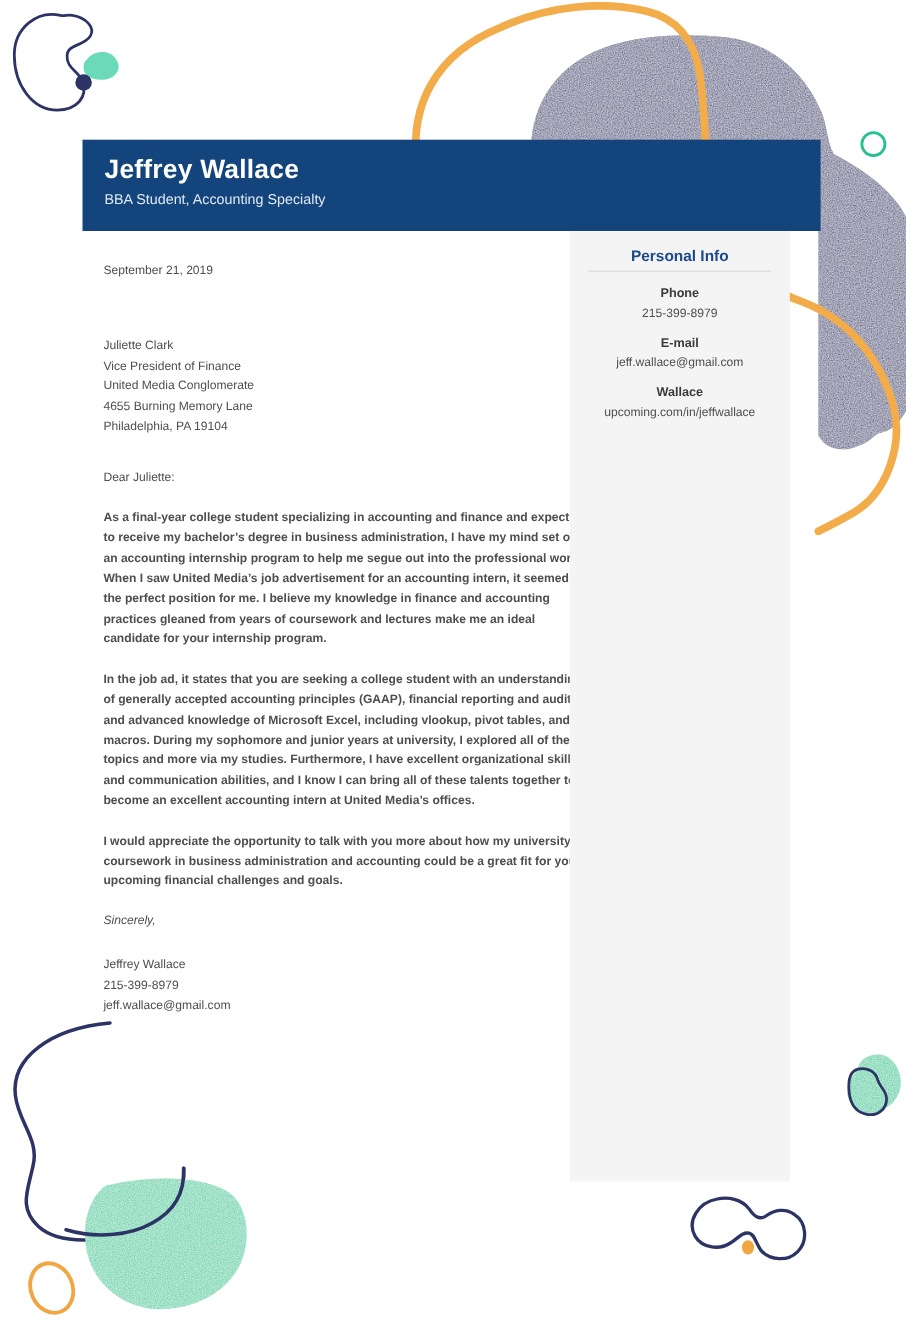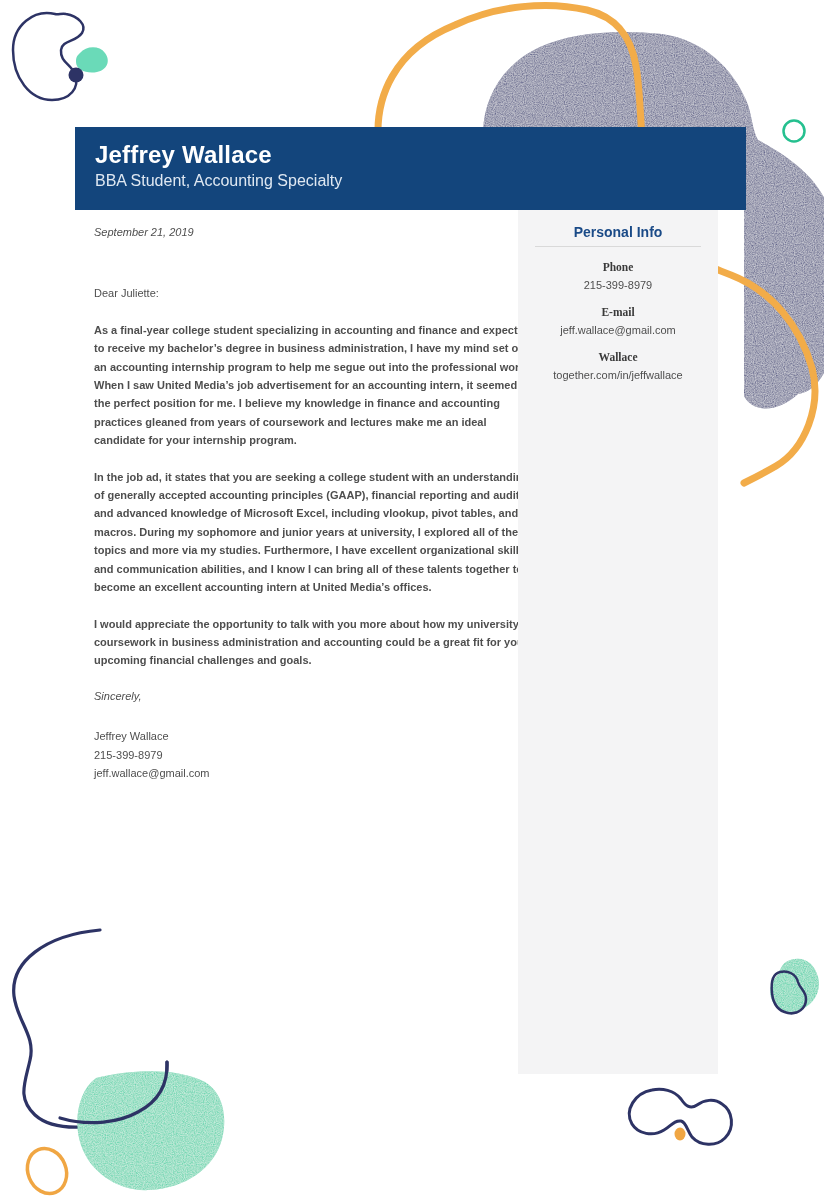--- a/index.html
+++ b/index.html
@@ -9,32 +9,32 @@
     --yellow:#f2ac49; --yellow-deep:#f0a643; --body-text:#4e4e4e;
     --label-text:#3a3a3a; --subtitle-text:#dfe8f2; --divider:#d9d9d9;
   }
   html,body{margin:0;padding:0;}
   body{width:824px;height:1200px;position:relative;background:#ffffff;
        font-family:"Liberation Sans","DejaVu Sans",sans-serif;overflow:hidden;}
   .deco{position:absolute;left:0;top:0;width:824px;height:1200px;z-index:0;}
   .header-bar{position:absolute;left:75px;top:127px;width:671px;height:83px;
        background:var(--header-bg);z-index:2;box-sizing:border-box;padding:15px 0 0 20px;}
   .header-name{color:#ffffff;font-size:24px;font-weight:bold;letter-spacing:.2px;line-height:26px;}
-  .header-title{color:var(--subtitle-text);font-size:16px;margin-top:5px;line-height:16px;}
+  .header-title{color:var(--subtitle-text);font-size:13px;margin-top:5px;line-height:16px;}
   .sidebar{position:absolute;left:518px;top:210px;width:200px;height:864px;
        background:var(--sidebar-bg);z-index:2;box-sizing:border-box;padding:14px 17px 0 17px;text-align:center;}
   .sidebar-title{color:var(--heading-navy);font-size:14px;font-weight:bold;line-height:16px;}
   .sidebar-divider{border:none;border-top:1px solid var(--divider);margin:6px 0 0 0;}
-  .info-label{color:var(--label-text);font-size:11.5px;font-weight:bold;margin-top:13px;line-height:14px;font-family:Liberation Serif, serif;}
+  .info-label{color:var(--label-text);font-size:11.5px;font-weight:bold;margin-top:13px;line-height:14px;}
   .info-value{color:var(--body-text);font-size:11px;margin-top:4px;line-height:14px;}
   .letter{position:absolute;left:94px;top:210px;width:446px;z-index:1;
        color:var(--body-text);font-size:11px;line-height:18.4px;}
-  .date{margin-top:13px;font-style:italic;}
+  .date{margin-top:27px;}
   .recipient{margin-top:50px;}
-  .salutation{margin-top:43px;}
+  .salutation{margin-top:28px;}
   .para{margin-top:18px;font-weight:bold;}
   .closing{margin-top:17px;font-style:italic;}
   .signature{margin-top:22px;}
   .line{display:block;}
 </style>
 </head>
 <body>
 
 <svg class="deco" viewBox="0 0 824 1200" xmlns="http://www.w3.org/2000/svg">
   <defs>
@@ -99,20 +99,27 @@
   <ellipse cx="680" cy="1134" rx="5.5" ry="6.5" style="fill:var(--yellow-deep)"></ellipse>
 </svg>
 
 <div class="header-bar">
   <div class="header-name">Jeffrey Wallace</div>
   <div class="header-title">BBA Student, Accounting Specialty</div>
 </div>
 
 <div class="letter">
   <div class="date">September 21, 2019</div>
+  <div class="recipient">
+    <span class="line">Juliette Clark</span>
+    <span class="line">Vice President of Finance</span>
+    <span class="line">United Media Conglomerate</span>
+    <span class="line">4655 Burning Memory Lane</span>
+    <span class="line">Philadelphia, PA 19104</span>
+  </div>
   <div class="salutation">Dear Juliette:</div>
   <div class="para">As a final-year college student specializing in accounting and finance and expecting to receive my bachelor’s degree in business administration, I have my mind set on an accounting internship program to help me segue out into the professional world. When I saw United Media’s job advertisement for an accounting intern, it seemed like the perfect position for me. I believe my knowledge in finance and accounting practices gleaned from years of coursework and lectures make me an ideal candidate for your internship program.</div>
   <div class="para">In the job ad, it states that you are seeking a college student with an understanding of generally accepted accounting principles (GAAP), financial reporting and auditing, and advanced knowledge of Microsoft Excel, including vlookup, pivot tables, and macros. During my sophomore and junior years at university, I explored all of these topics and more via my studies. Furthermore, I have excellent organizational skills and communication abilities, and I know I can bring all of these talents together to become an excellent accounting intern at United Media’s offices.</div>
   <div class="para">I would appreciate the opportunity to talk with you more about how my university coursework in business administration and accounting could be a great fit for your upcoming financial challenges and goals.</div>
   <div class="closing">Sincerely,</div>
   <div class="signature">
     <span class="line">Jeffrey Wallace</span>
     <span class="line">215-399-8979</span>
     <span class="line">jeff.wallace@gmail.com</span>
   </div>
@@ -124,15 +131,15 @@
   <div>
     <div class="info-label">Phone</div>
     <div class="info-value">215-399-8979</div>
   </div>
   <div>
     <div class="info-label">E-mail</div>
     <div class="info-value">jeff.wallace@gmail.com</div>
   </div>
   <div>
     <div class="info-label">Wallace</div>
-    <div class="info-value">together.com/in/jeffwallace</div>
+    <div class="info-value">upcoming.com/in/jeffwallace</div>
   </div>
 </div>
 
 </body></html>

